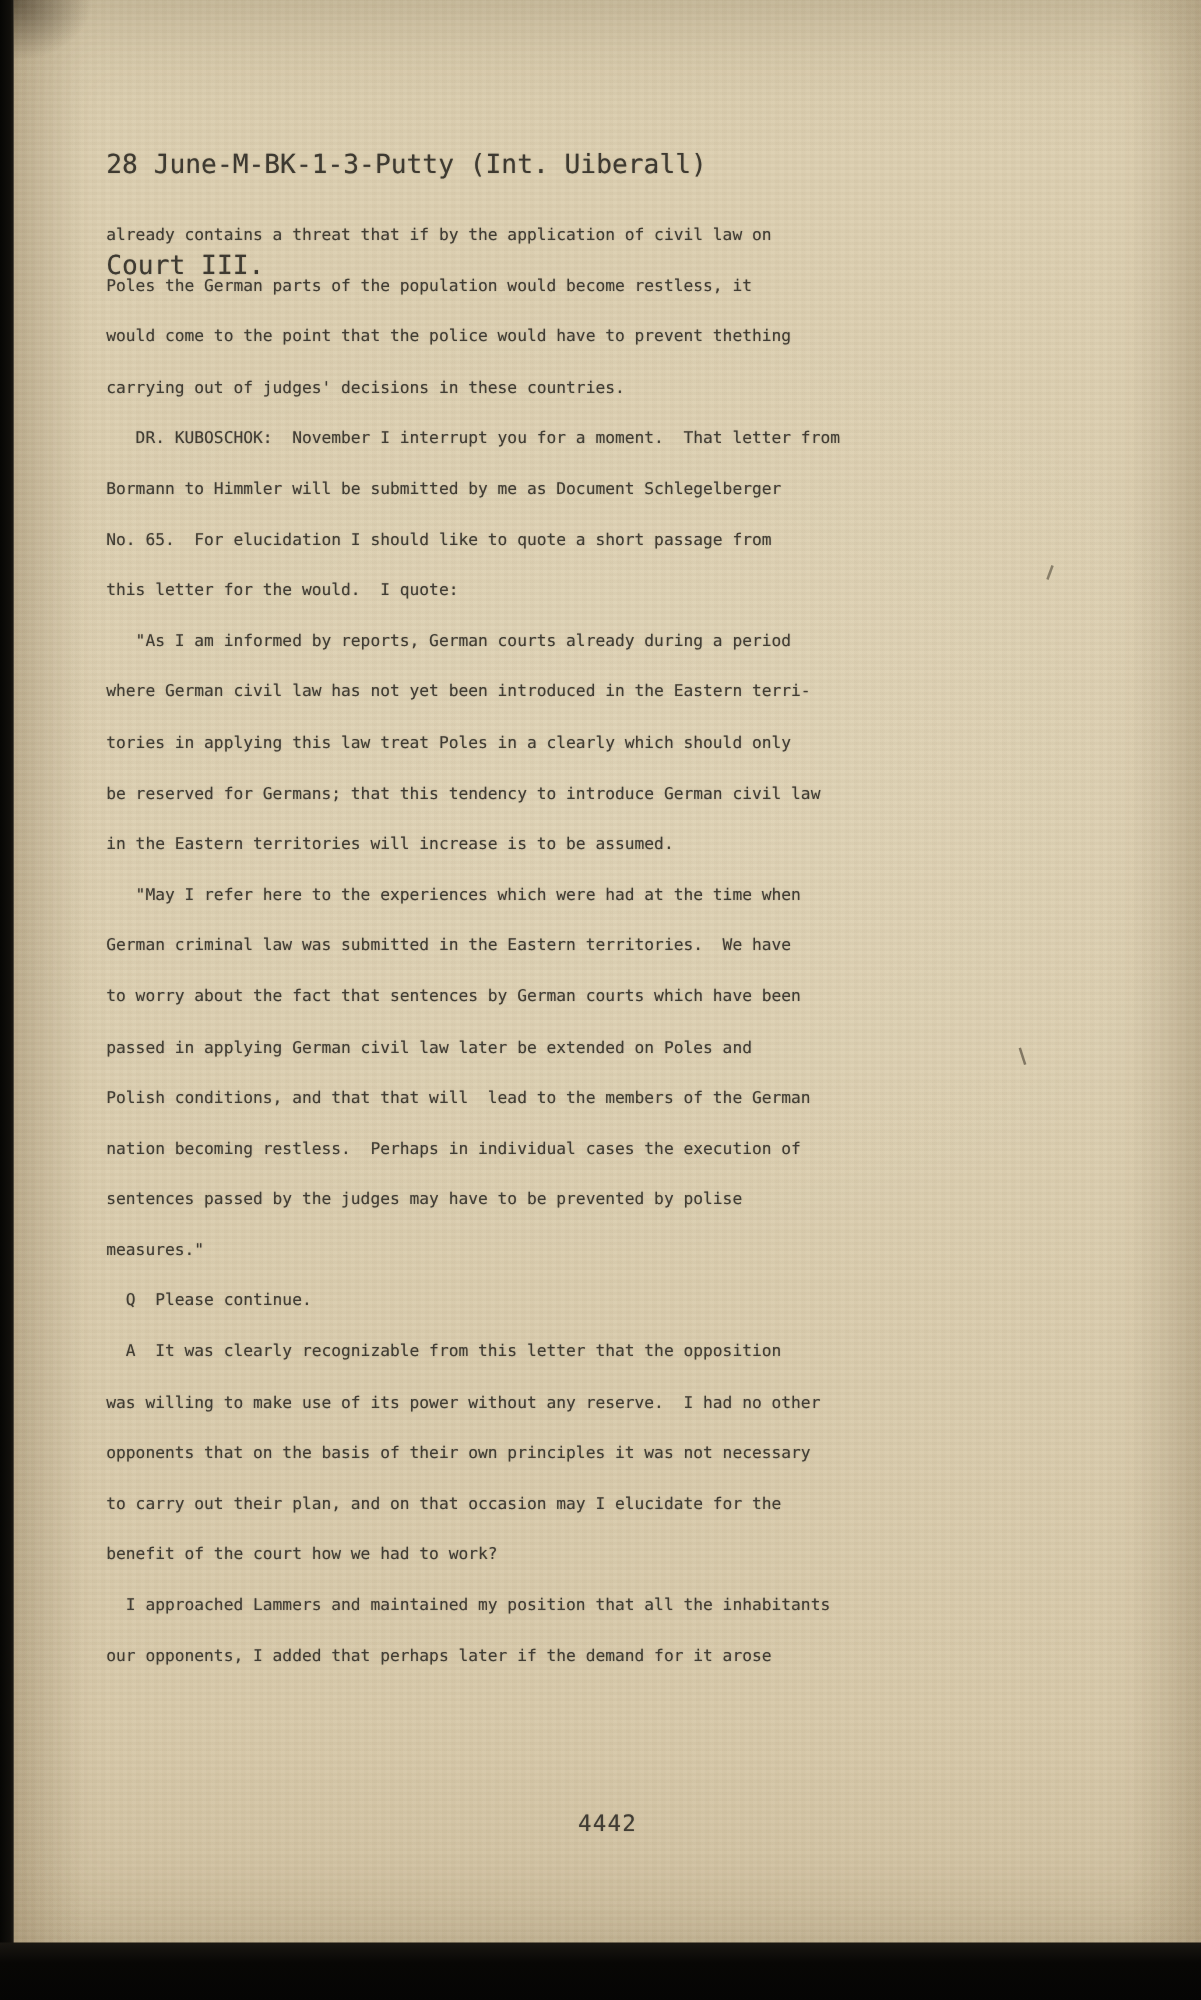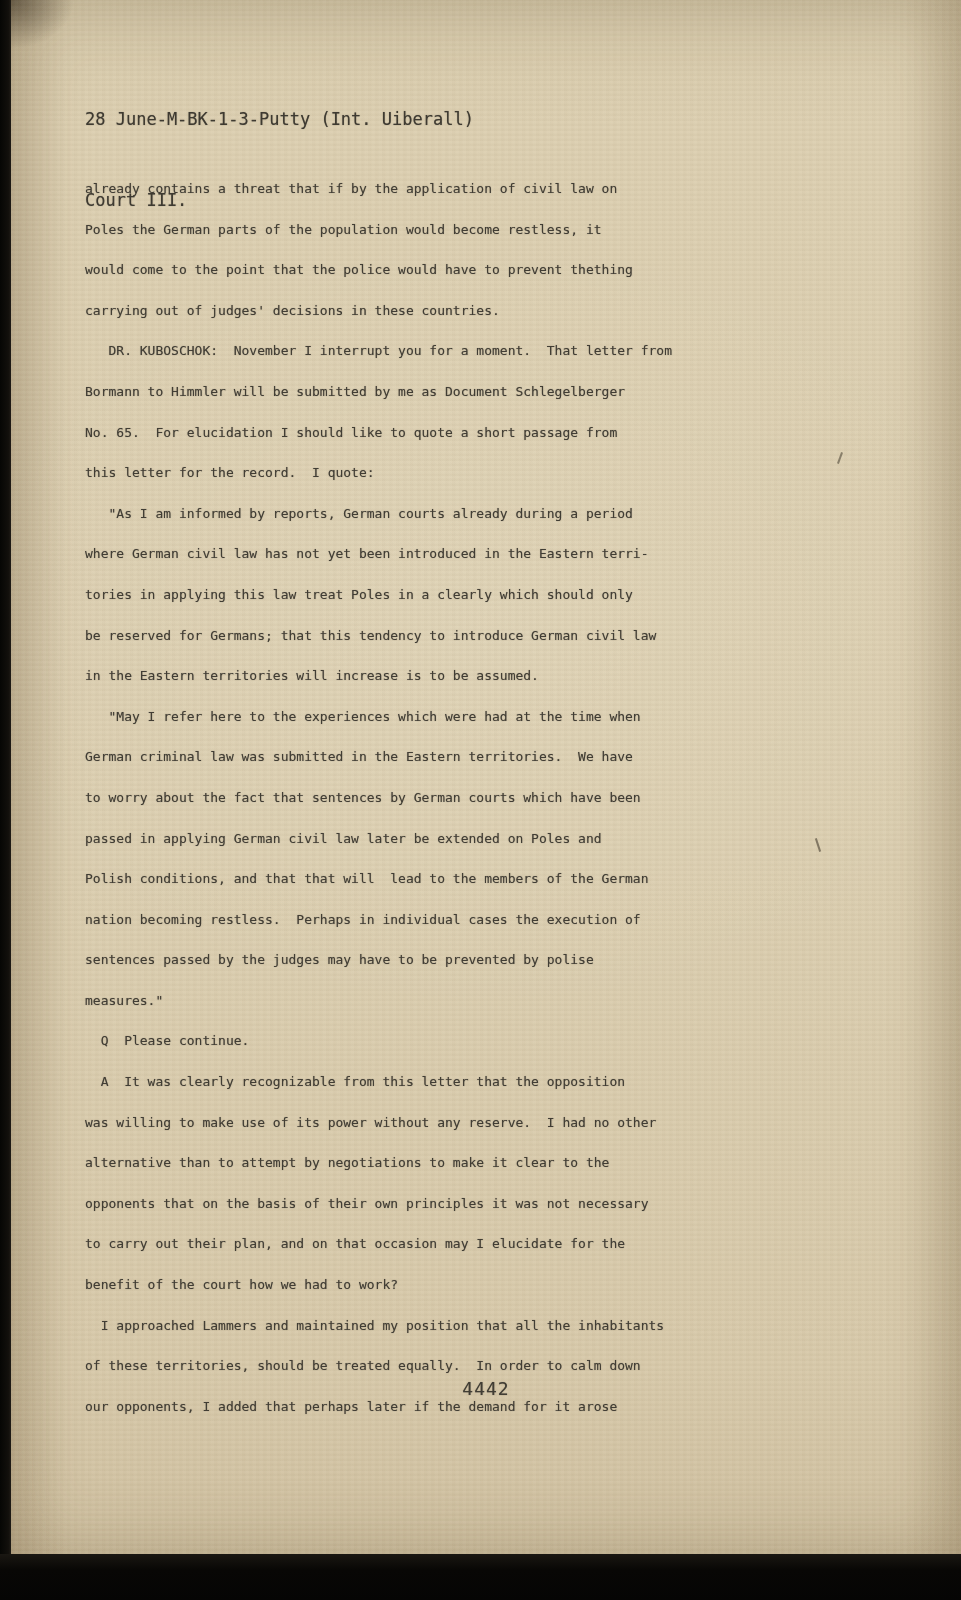--- a/index.html
+++ b/index.html
@@ -46,43 +46,43 @@
   .grain {
     position: absolute;
     inset: 0;
     background:
       repeating-linear-gradient(0deg, rgba(110,90,60,0.030) 0px, rgba(110,90,60,0.030) 2px, rgba(255,255,240,0.025) 3px, rgba(255,255,240,0.025) 5px),
       repeating-linear-gradient(90deg, rgba(110,90,60,0.020) 0px, rgba(110,90,60,0.020) 3px, rgba(255,255,240,0.018) 4px, rgba(255,255,240,0.018) 7px);
     pointer-events: none;
   }
   .header {
     position: absolute;
-    left: 74px; top: 52px;
+    left: 74px; top: 64px;
     color: #3e3a31;
-    font-size: 17px;
+    font-size: 21px;
     line-height: 27px;
     white-space: pre;
     text-shadow: 0 0 1px rgba(62,58,49,0.55);
   }
   .doc-body {
     position: absolute;
     left: 74px; top: 169px;
     width: 810px;
     color: #413d34;
     font-size: 13px;
     text-shadow: 0 0 1px rgba(62,58,49,0.5);
   }
   .tline {
     white-space: pre;
     height: 40.6px;
     line-height: 40.6px;
   }
   .page-number {
     position: absolute;
-    left: 0; top: 1378px;
+    left: 0; top: 1449px;
     width: 950px;
     text-align: center;
     color: #413d34;
     font-size: 18px;
     letter-spacing: 1px;
     text-shadow: 0 0 1px rgba(62,58,49,0.5);
   }
   
   .artifact-tick-1 {
     position: absolute;
@@ -114,43 +114,41 @@
     </div>
 
     <div class="doc-body">
         <div class="tline">already contains a threat that if by the application of civil law on</div>
         <div class="tline">Poles the German parts of the population would become restless, it</div>
         <div class="tline">would come to the point that the police would have to prevent thething</div>
         <div class="tline">carrying out of judges' decisions in these countries.</div>
         <div class="tline">   DR. KUBOSCHOK:  November I interrupt you for a moment.  That letter from</div>
         <div class="tline">Bormann to Himmler will be submitted by me as Document Schlegelberger</div>
         <div class="tline">No. 65.  For elucidation I should like to quote a short passage from</div>
-        <div class="tline">this letter for the record.  I quote:</div>
+        <div class="tline">this letter for the would.  I quote:</div>
         <div class="tline">   "As I am informed by reports, German courts already during a period</div>
         <div class="tline">where German civil law has not yet been introduced in the Eastern terri-</div>
         <div class="tline">tories in applying this law treat Poles in a clearly which should only</div>
         <div class="tline">be reserved for Germans; that this tendency to introduce German civil law</div>
         <div class="tline">in the Eastern territories will increase is to be assumed.</div>
         <div class="tline">   "May I refer here to the experiences which were had at the time when</div>
         <div class="tline">German criminal law was submitted in the Eastern territories.  We have</div>
         <div class="tline">to worry about the fact that sentences by German courts which have been</div>
         <div class="tline">passed in applying German civil law later be extended on Poles and</div>
         <div class="tline">Polish conditions, and that that will  lead to the members of the German</div>
         <div class="tline">nation becoming restless.  Perhaps in individual cases the execution of</div>
         <div class="tline">sentences passed by the judges may have to be prevented by polise</div>
         <div class="tline">measures."</div>
         <div class="tline">  Q  Please continue.</div>
         <div class="tline">  A  It was clearly recognizable from this letter that the opposition</div>
         <div class="tline">was willing to make use of its power without any reserve.  I had no other</div>
-        <div class="tline">alternative than to attempt by negotiations to make it clear to the</div>
         <div class="tline">opponents that on the basis of their own principles it was not necessary</div>
         <div class="tline">to carry out their plan, and on that occasion may I elucidate for the</div>
         <div class="tline">benefit of the court how we had to work?</div>
         <div class="tline">  I approached Lammers and maintained my position that all the inhabitants</div>
-        <div class="tline">of these territories, should be treated equally.  In order to calm down</div>
         <div class="tline">our opponents, I added that perhaps later if the demand for it arose</div>
       </div>
 
     <div class="page-number">4442</div>
 
     <div class="artifact-tick-1"></div>
     <div class="artifact-tick-2"></div>
   </div>
 
   <div class="edge-bottom"></div>

